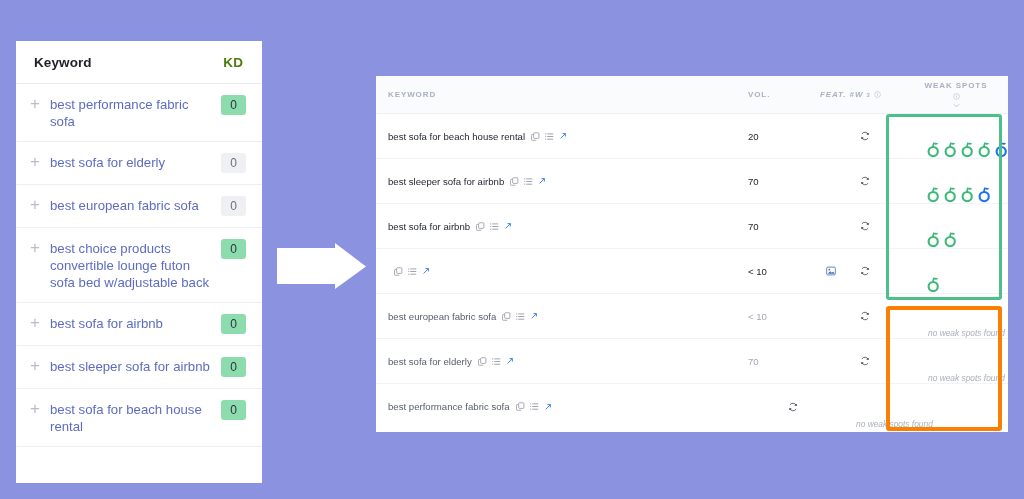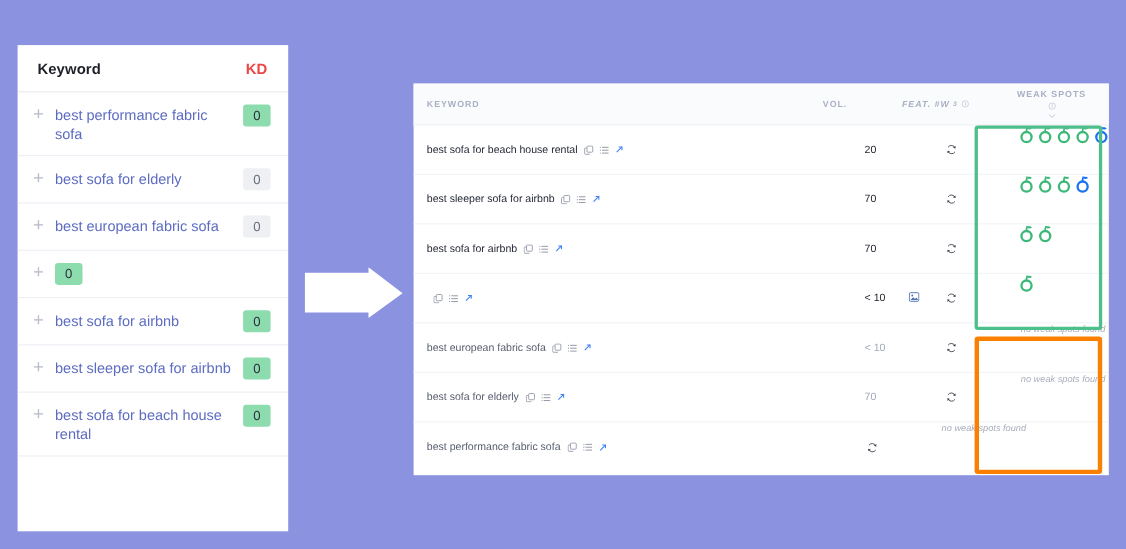--- a/index.html
+++ b/index.html
@@ -21,21 +21,21 @@
   #left-head {
     height: 43px; display: flex; align-items: center;
     padding: 0 16px 0 18px;
     border-bottom: 1px solid #e9eaf0;
   }
   #left-head .h-kw {
     flex: 1; font-size: 13.5px; font-weight: bold; color: #1d2027;
     letter-spacing: .1px;
   }
   #left-head .h-kd {
-    font-size: 13.5px; font-weight: bold; color: #ef4444;
+    font-size: 13.5px; font-weight: bold; color: #4d7c0f;
     letter-spacing: .1px; padding-right: 3px;
   }
   .kw-row {
     display: flex; align-items: flex-start;
     padding: 11px 16px 11px 14px;
     border-bottom: 1px solid #eceef4;
     min-height: 39px;
   }
   .kw-plus {
     width: 20px; flex: none; color: #b9bcc9;
@@ -82,23 +82,23 @@
     height: 45px; display: flex; align-items: center;
     border-bottom: 1px solid #f1f3f7;
   }
   .t-row:last-child { border-bottom: none; }
   .cell { display: flex; align-items: center; height: 100%; }
   .kw-name {
     font-size: 9.6px; color: #1e2230; white-space: nowrap;
   }
   .kw-name.dim { color: #575d6e; }
   .row-icons { display: flex; align-items: center; gap: 5px; margin-left: 6px; }
-  .vol-val { font-size: 9.6px; color: #22262f; margin-left: 38px; }
+  .vol-val { font-size: 9.6px; color: #22262f; }
   .vol-val.dim { color: #a3a8b8; }
-  .ws-cell { width: 96px; display: flex; align-items: flex-start; justify-content: flex-start;
+  .ws-cell { width: 96px; display: flex; align-items: flex-end; justify-content: flex-start;
              padding-left: 18px; gap: 2px; height: 100%; }
   .ws-none {
     font-size: 8.4px; font-style: italic; color: #a9aebc;
     white-space: nowrap; padding-left: 2px;
   }
 
   
   #box-green {
     position: absolute; left: 886px; top: 114px;
     width: 116px; height: 186px;
@@ -134,20 +134,21 @@
           <div class="kw-text">best sofa for elderly</div>
           <div class="kd-badge grey">0</div>
         </div>
         <div class="kw-row">
           <div class="kw-plus">+</div>
           <div class="kw-text">best european fabric sofa</div>
           <div class="kd-badge grey">0</div>
         </div>
         <div class="kw-row">
           <div class="kw-plus">+</div>
+          <div class="kw-text">best choice products convertible lounge futon sofa bed w/adjustable back</div>
           <div class="kd-badge green">0</div>
         </div>
         <div class="kw-row">
           <div class="kw-plus">+</div>
           <div class="kw-text">best sofa for airbnb</div>
           <div class="kd-badge green">0</div>
         </div>
         <div class="kw-row">
           <div class="kw-plus">+</div>
           <div class="kw-text">best sleeper sofa for airbnb</div>

